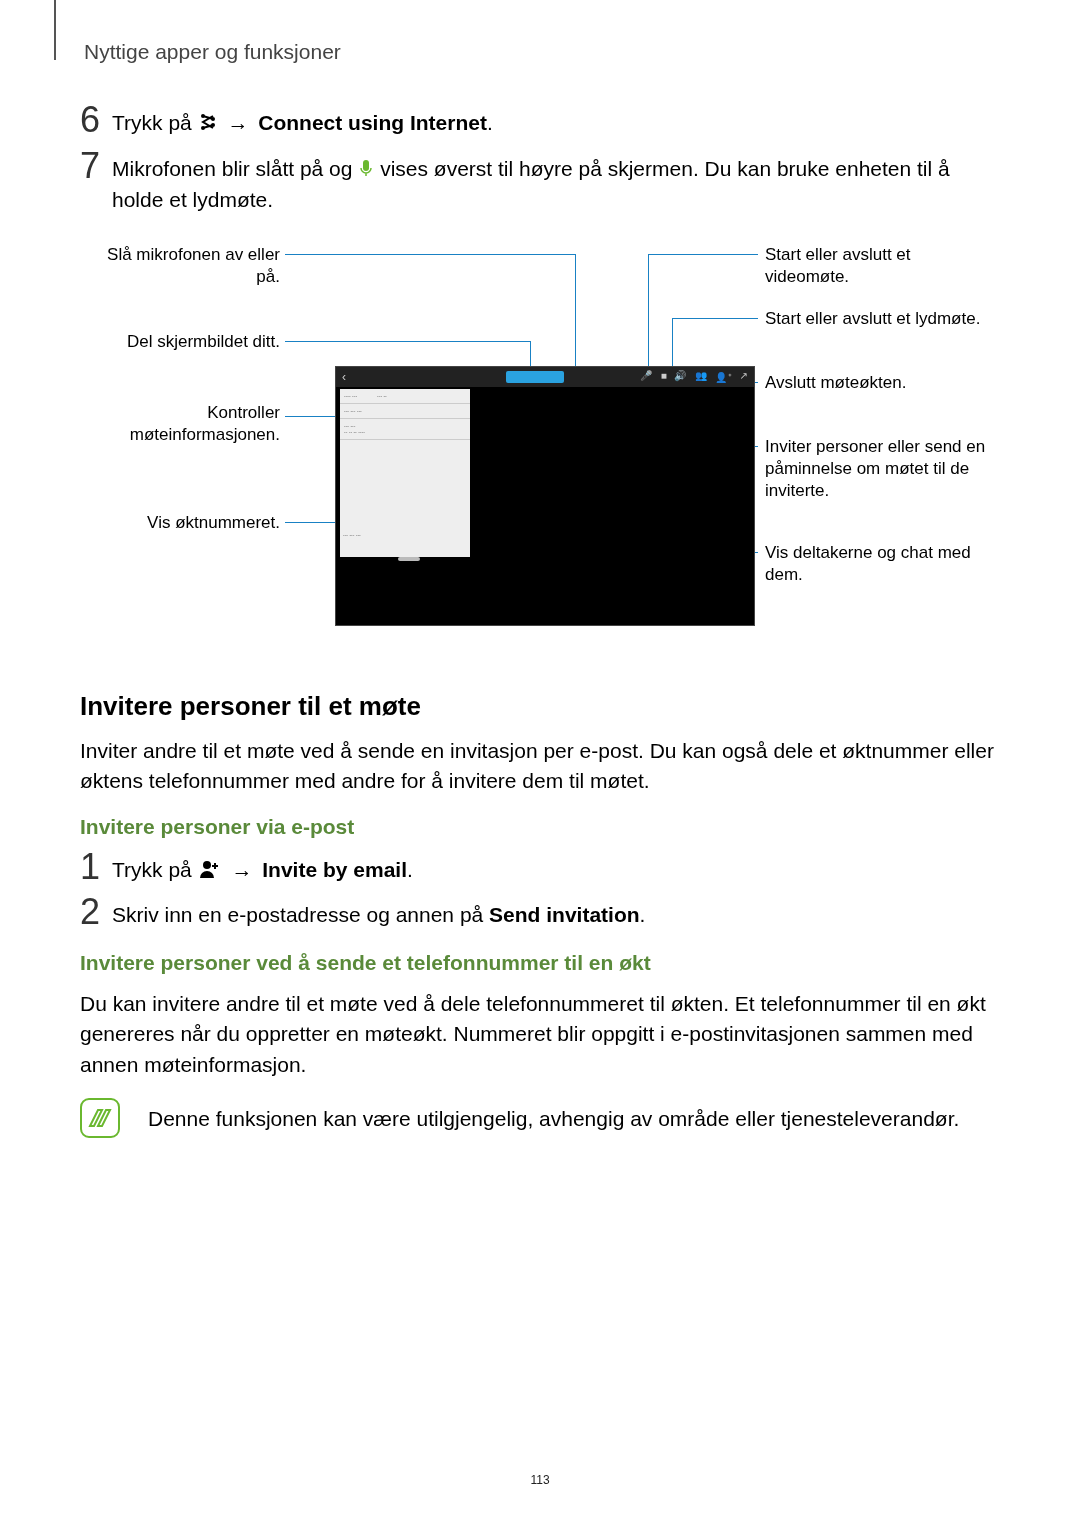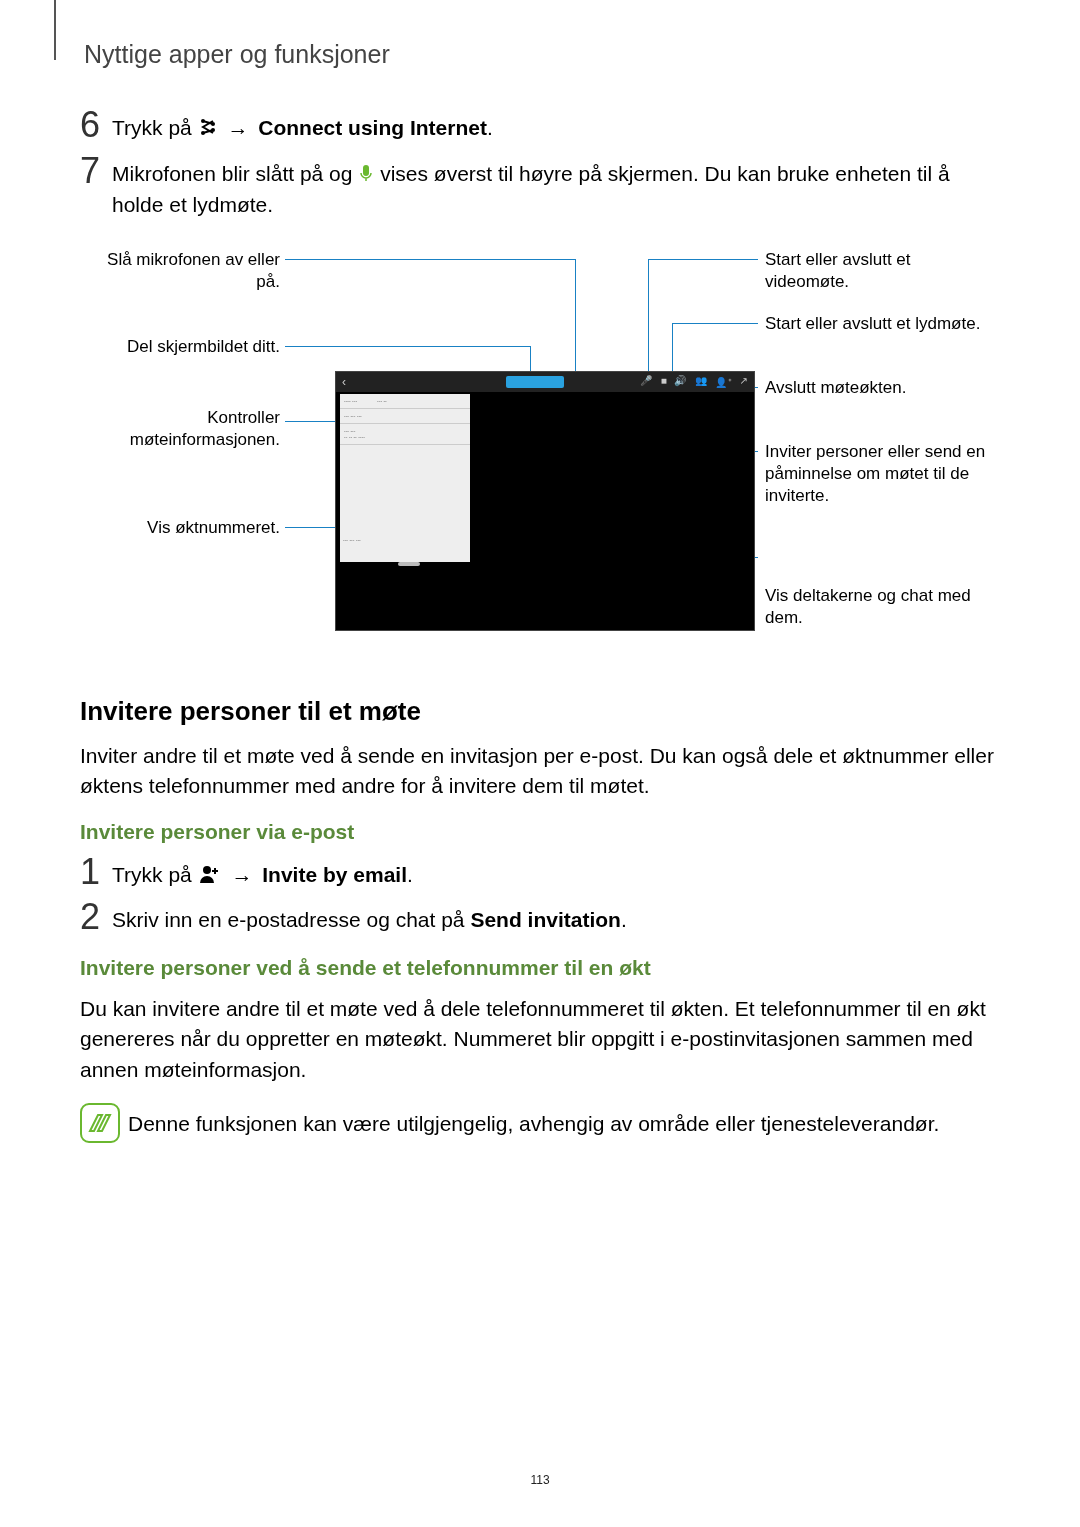--- a/index.html
+++ b/index.html
@@ -16,21 +16,21 @@
     left: 54px;
     top: 0;
     width: 2px;
     height: 60px;
     background: #555;
   }
   .page {
     padding: 40px 80px 0 80px;
   }
   .breadcrumb {
-    font-size: 25px;
+    font-size: 21px;
     color: #444;
     margin-bottom: 42px;
     margin-left: 4px;
   }
   .step {
     display: flex;
     align-items: flex-start;
     margin-bottom: 12px;
   }
   .step-num {
@@ -152,21 +152,21 @@
   }
   h3.sub {
     font-size: 21px;
     font-weight: bold;
     color: #5a8a3a;
     margin: 12px 0 14px 0;
   }
   .note-row {
     display: flex;
     align-items: flex-start;
-    gap: 8px;
+    gap: 28px;
     margin-top: 10px;
   }
   .note-icon {
     width: 40px;
     height: 40px;
     flex-shrink: 0;
   }
   .note-text {
     font-size: 21px;
     line-height: 1.45;
@@ -227,21 +227,21 @@
 
     <div class="label left" style="right:720px; top:8px; width:190px;">Slå mikrofonen av eller på.</div>
     <div class="label left" style="right:720px; top:95px; width:190px;">Del skjermbildet ditt.</div>
     <div class="label left" style="right:720px; top:166px; width:190px;">Kontroller møteinformasjonen.</div>
     <div class="label left" style="right:720px; top:276px; width:190px;">Vis øktnummeret.</div>
 
     <div class="label right" style="left:685px; top:8px; width:230px;">Start eller avslutt et videomøte.</div>
     <div class="label right" style="left:685px; top:72px; width:230px;">Start eller avslutt et lydmøte.</div>
     <div class="label right" style="left:685px; top:136px; width:230px;">Avslutt møteøkten.</div>
     <div class="label right" style="left:685px; top:200px; width:230px;">Inviter personer eller send en påminnelse om møtet til de inviterte.</div>
-    <div class="label right" style="left:685px; top:306px; width:230px;margin-top:38px;">Vis deltakerne og chat med dem.</div>
+    <div class="label right" style="left:685px; top:306px; width:230px;">Vis deltakerne og chat med dem.</div>
 
     <div class="line" style="left:205px; top:18px; width:290px; height:1px;"></div>
     <div class="line" style="left:495px; top:18px; width:1px; height:122px;"></div>
 
     <div class="line" style="left:205px; top:105px; width:245px; height:1px;"></div>
     <div class="line" style="left:450px; top:105px; width:1px; height:35px;"></div>
 
     <div class="line" style="left:205px; top:180px; width:60px; height:1px;"></div>
 
     <div class="line" style="left:205px; top:286px; width:60px; height:1px;"></div>
@@ -309,21 +309,21 @@
           </svg>
       </span>
       <span class="arrow">→</span>
       <span class="bold">Invite by email</span><span>.</span>
     </div>
   </div>
 
   <div class="step" style="margin-bottom:20px;">
     <div class="step-num">2</div>
     <div class="step-body">
-      <span>Skriv inn en e-postadresse og chat på </span><span class="bold">Send invitation</span><span>.</span>
+      <span>Skriv inn en e-postadresse og annen på </span><span class="bold">Send invitation</span><span>.</span>
     </div>
   </div>
 
   <h3 class="sub">Invitere personer ved å sende et telefonnummer til en økt</h3>
   <p class="body">Du kan invitere andre til et møte ved å dele telefonnummeret til økten. Et telefonnummer til en økt genereres når du oppretter en møteøkt. Nummeret blir oppgitt i e-postinvitasjonen sammen med annen møteinformasjon.</p>
 
   <div class="note-row">
     <div class="note-icon">
       <svg width="40" height="40" viewBox="0 0 40 40">
         <rect x="1" y="1" width="38" height="38" rx="8" fill="#fff" stroke="#6ab82f" stroke-width="2"></rect>

